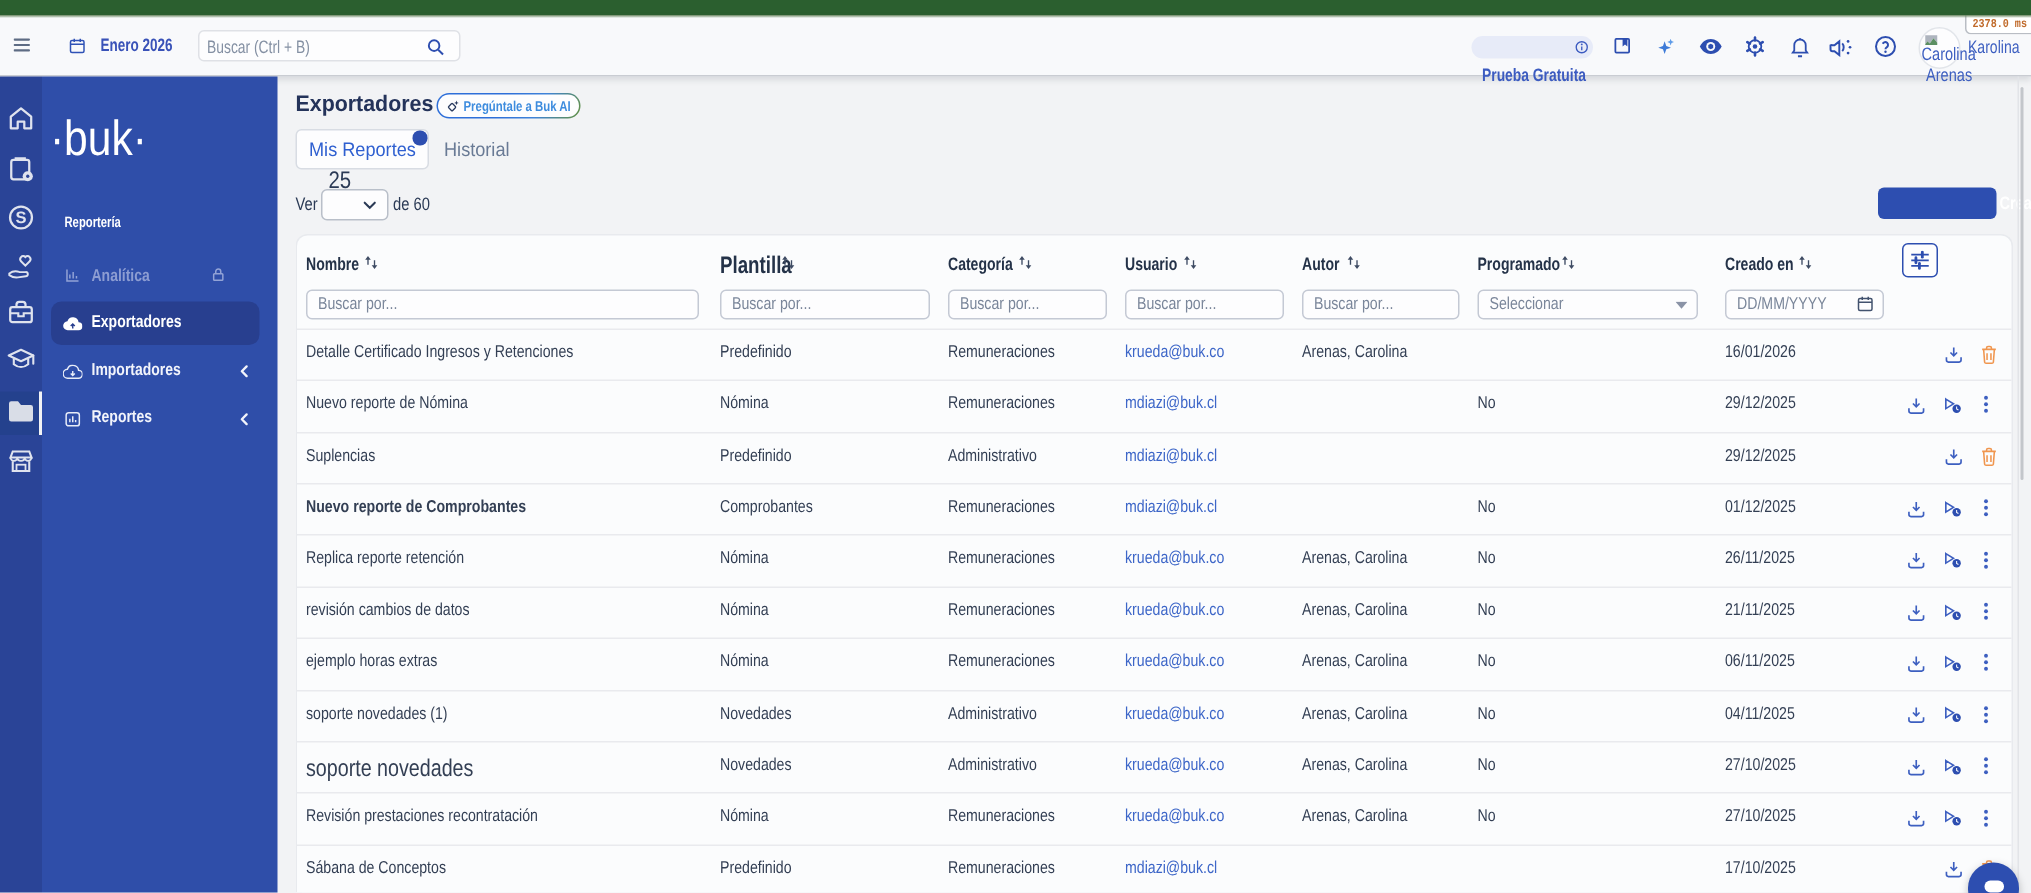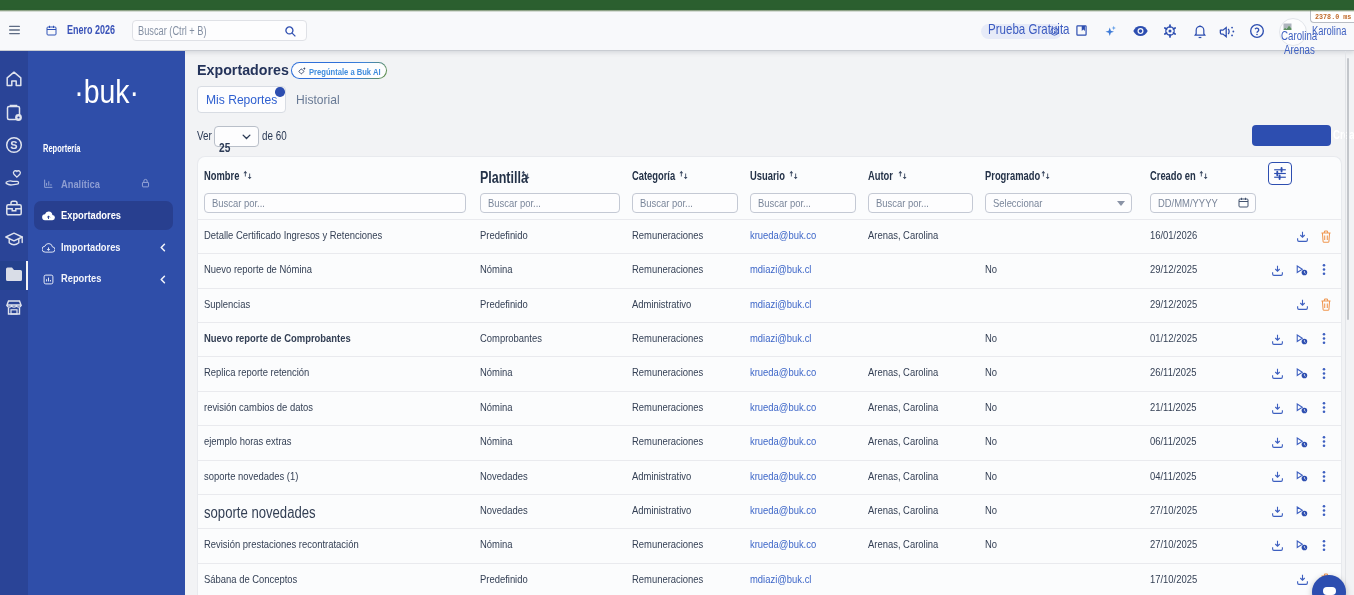--- a/index.html
+++ b/index.html
@@ -38,21 +38,21 @@
 
 <svg class="a" style="left:284px;top:25px" width="13" height="13" viewBox="0 0 24 24">
  <g fill="none" stroke="#2E4EB0" stroke-width="2.4">
       <circle cx="10" cy="10" r="6.5"></circle>
       <line x1="15" y1="15" x2="21" y2="21"></line>
     </g>
   </svg>
 
 <div class="a" style="left:981px;top:24px;width:81px;height:15px;background:#E7EBF8;border-radius:8px"></div>
 
-<div class="a tx" style="left:987.5px;top:20px;font-size:15px;font-weight:400;color:#3C5BC0"><span style="display:inline-block;transform:scaleX(0.77);transform-origin:0 50%">Prueba Gratuita</span></div>
+<div class="a tx" style="left:987.5px;top:43px;font-size:12px;font-weight:700;color:#3C5BC0"><span style="display:inline-block;transform:scaleX(0.77);transform-origin:0 50%">Prueba Gratuita</span></div>
 
 <svg class="a" style="left:1050px;top:27px" width="9" height="9" viewBox="0 0 20 20">
  <circle cx="10" cy="10" r="8.2" fill="none" stroke="#3C5BC0" stroke-width="2"></circle>
  <line x1="10" y1="9" x2="10" y2="14.5" stroke="#3C5BC0" stroke-width="2"></line>
     <circle cx="10" cy="5.8" r="1.4" fill="#3C5BC0"></circle>
   </svg>
 
 <svg class="a" style="left:1076px;top:25px" width="11" height="11" viewBox="0 0 24 24">
  <g fill="none" stroke="#2D4EB0" stroke-width="2.6">
       <rect x="2" y="2" width="20" height="20" rx="1.5"></rect>
@@ -154,21 +154,21 @@
 <svg class="a" style="left:4px;top:263.5px" width="20" height="22" viewBox="0 0 20 22">
     <path d="M2 5a1.5 1.5 0 0 1 1.5-1.5h4.5L10 6h6.5A1.5 1.5 0 0 1 18 7.5v8a1.5 1.5 0 0 1-1.5 1.5h-13A1.5 1.5 0 0 1 2 15.5z" fill="#D9DDE7"></path>
   </svg>
 <svg class="a" style="left:4px;top:297.0px" width="20" height="22" viewBox="0 0 20 22">
     <path d="M3 8l1.5-4h11L17 8z" fill="none" stroke="#DFE3EE" stroke-width="1.4"></path>
     <path d="M3 8c0 1.2 1 2.2 2.3 2.2S7.6 9.2 7.6 8c0 1.2 1 2.2 2.4 2.2s2.4-1 2.4-2.2c0 1.2 1 2.2 2.3 2.2S17 9.2 17 8" fill="none" stroke="#DFE3EE" stroke-width="1.2"></path>
     <path d="M4.5 10.5V17h11v-6.5" fill="none" stroke="#DFE3EE" stroke-width="1.4"></path>
     <rect x="7" y="12.8" width="6" height="4.2" fill="none" stroke="#DFE3EE" stroke-width="1.2"></rect>
   </svg>
 
-<div class="a tx" style="left:28px;top:73px;width:157px;text-align:center;font-size:33px;color:#FFFFFF;font-weight:400"><span style="display:inline-block;transform:scaleX(0.86)">·buk·</span></div>
+<div class="a tx" style="left:28px;top:73px;width:157px;font-size:33px;color:#FFFFFF;font-weight:400"><span style="display:inline-block;transform:scaleX(0.86)">·buk·</span></div>
 
 <div class="a tx" style="left:43px;top:143px;font-size:10px;font-weight:700;color:#FFFFFF"><span style="display:inline-block;transform:scaleX(0.75);transform-origin:0 50%">Reportería</span></div>
 
 <svg class="a" style="left:43px;top:178px" width="11" height="11" viewBox="0 0 20 20">
  <g fill="none" stroke="#93A3D6" stroke-width="1.8">
       <path d="M3 3v14h14"></path>
       <path d="M6.5 14v-5M10.5 14V6M14.5 14v-3"></path>
     </g>
   </svg>
 
@@ -226,21 +226,21 @@
 
 <div class="a tx" style="left:206px;top:92.2px;font-size:13px;font-weight:400;color:#2E5FD0"><span style="display:inline-block;transform:scaleX(0.93);transform-origin:0 50%">Mis Reportes</span></div>
 
 <div class="a" style="left:275px;top:87px;width:9.5px;height:9.5px;border-radius:50%;background:#2D4EB0"></div>
 
 <div class="a tx" style="left:295.5px;top:92.2px;font-size:13px;font-weight:400;color:#697A95"><span style="display:inline-block;transform:scaleX(0.93);transform-origin:0 50%">Historial</span></div>
 <div class="a tx" style="left:197px;top:129px;font-size:12px;font-weight:400;color:#2B3A55"><span style="display:inline-block;transform:scaleX(0.82);transform-origin:0 50%">Ver</span></div>
 
 <div class="a" style="left:213.5px;top:125.5px;width:45px;height:21.5px;background:#FDFDFE;border:1px solid #B9BFC9;border-radius:4px"></div>
 
-<div class="a tx" style="left:219px;top:141px;font-size:12px;font-weight:700;color:#2B3A55"><span style="display:inline-block;transform:scaleX(0.85);transform-origin:0 50%">25</span></div>
+<div class="a tx" style="left:219px;top:112px;font-size:16px;font-weight:400;color:#2B3A55"><span style="display:inline-block;transform:scaleX(0.85);transform-origin:0 50%">25</span></div>
 
 <svg class="a" style="left:242px;top:134px" width="9" height="6" viewBox="0 0 12 8">
  <path d="M1.5 1.5L6 6l4.5-4.5" fill="none" stroke="#2B3A55" stroke-width="1.8" stroke-linecap="round"></path>
   </svg>
 
 <div class="a tx" style="left:261.5px;top:129px;font-size:12px;font-weight:400;color:#2B3A55"><span style="display:inline-block;transform:scaleX(0.82);transform-origin:0 50%">de 60</span></div>
 
 <div class="a" style="left:1252px;top:124.5px;width:79px;height:21.5px;background:#2D4EB0;border-radius:4px"></div>
 
 <div class="a tx" style="left:1333px;top:128.4px;font-size:12px;font-weight:700;color:#FFFFFF"><span style="display:inline-block;transform:scaleX(0.81);transform-origin:0 50%">Crear Reporte</span></div>

